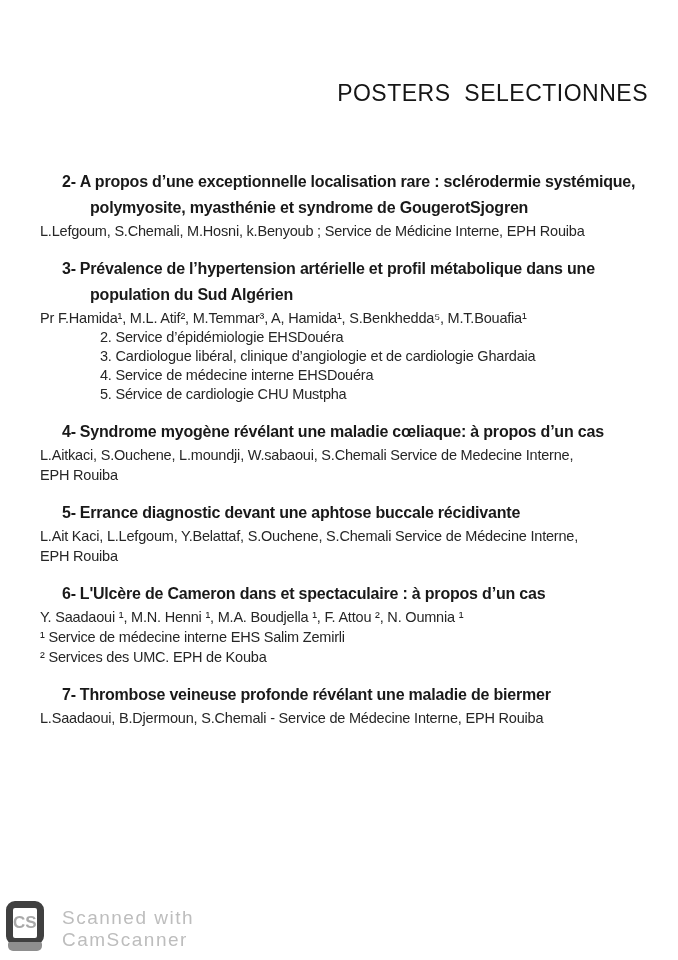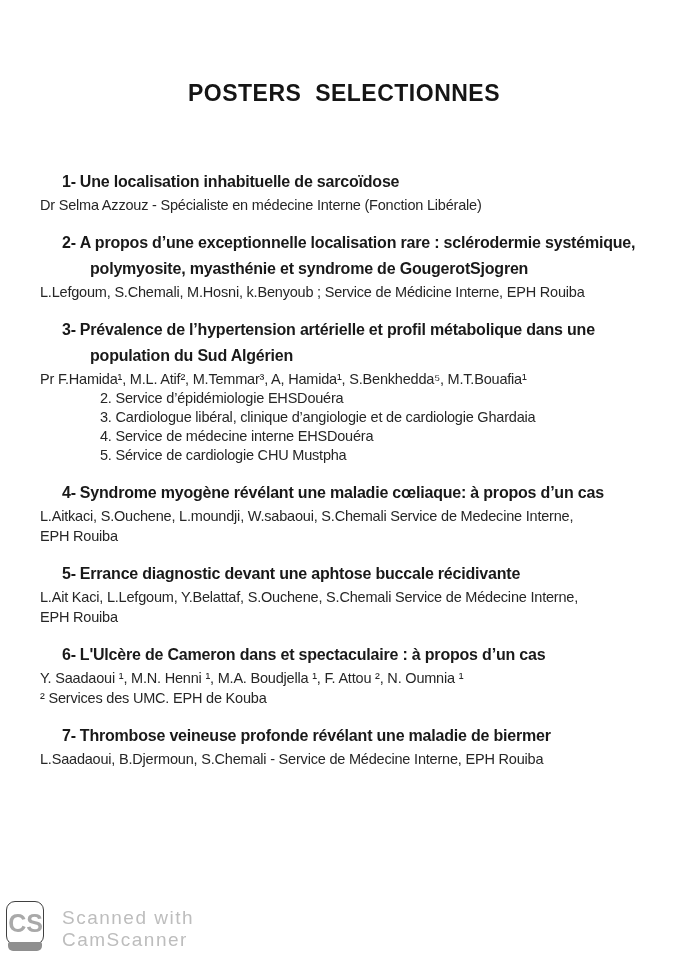--- a/index.html
+++ b/index.html
@@ -8,23 +8,23 @@
     background:#ffffff;
     font-family:"Liberation Sans", sans-serif;
     color:#1c1c1c;
     position:relative;
     overflow:hidden;
   }
   .page { padding:80px 30px 0 40px; }
 
   .doc-title {
     margin:0 0 62px 0;
-    text-align:center;
+    text-align:right;
     font-size:23px;
-    font-weight:bold;
+    font-weight:normal;
     letter-spacing:0.5px;
     white-space:pre;
     color:#151515;
   }
 
   .poster { margin-bottom:15px; }
 
   .poster-heading {
     font-weight:bold;
     font-size:16px;
@@ -59,25 +59,25 @@
   .watermark {
     position:absolute;
     left:6px; top:901px;
     display:flex;
     align-items:flex-start;
   }
   .cs-logo { width:38px; }
   .cs-box {
     box-sizing:border-box;
     width:38px; height:44px;
-    border:1px solid #404040;
+    border:7px solid #404040;
     border-radius:9px;
     background:#ffffff;
-    display:flex; align-items:center; justify-content:flex-end;
-    font-size:25px; font-weight:bold; color:#a9a9a9;
+    display:flex; align-items:center; justify-content:flex-start;
+    font-size:17px; font-weight:bold; color:#a9a9a9;
     letter-spacing:0px;
   }
   .cs-base {
     width:34px; height:9px;
     margin:-3px auto 0 auto;
     background:#8f8f8f;
     border-radius:2px 2px 5px 5px;
     position:relative;
   }
   .wm-text {
@@ -90,27 +90,20 @@
   }
 </style>
 </head>
 <body>
 
 <div class="page">
 
   <h1 class="doc-title">POSTERS  SELECTIONNES</h1>
 
   <div id="posters">
-  <div class="poster">
-    <div class="poster-heading"><span class="num">1-</span><span>Une localisation inhabituelle de sarcoïdose</span></div>
-    <div class="authors">
-          <div>Dr Selma Azzouz - Spécialiste en médecine Interne (Fonction Libérale)</div>
-        </div>
-
-  </div>
 
   <div class="poster">
     <div class="poster-heading"><span class="num">2-</span><span>A propos d’une exceptionnelle localisation rare : sclérodermie systémique, polymyosite, myasthénie et syndrome de GougerotSjogren</span></div>
     <div class="authors">
           <div>L.Lefgoum, S.Chemali, M.Hosni, k.Benyoub ; Service de Médicine Interne, EPH Rouiba</div>
         </div>
 
   </div>
 
   <div class="poster">
@@ -145,20 +138,21 @@
 
   </div>
 
   <div class="poster">
     <div class="poster-heading"><span class="num">6-</span><span>L'Ulcère de Cameron dans et spectaculaire : à propos d’un cas</span></div>
     <div class="authors">
           <div>Y. Saadaoui ¹, M.N. Henni ¹, M.A. Boudjella ¹, F. Attou ², N. Oumnia ¹</div>
         </div>
 
     <div class="notes">
+          <div>¹ Service de médecine interne EHS Salim Zemirli</div>
           <div>² Services des UMC. EPH de Kouba</div>
         </div>
   </div>
 
   <div class="poster">
     <div class="poster-heading"><span class="num">7-</span><span>Thrombose veineuse profonde révélant une maladie de biermer</span></div>
     <div class="authors">
           <div>L.Saadaoui, B.Djermoun, S.Chemali - Service de Médecine Interne, EPH Rouiba</div>
         </div>
 

